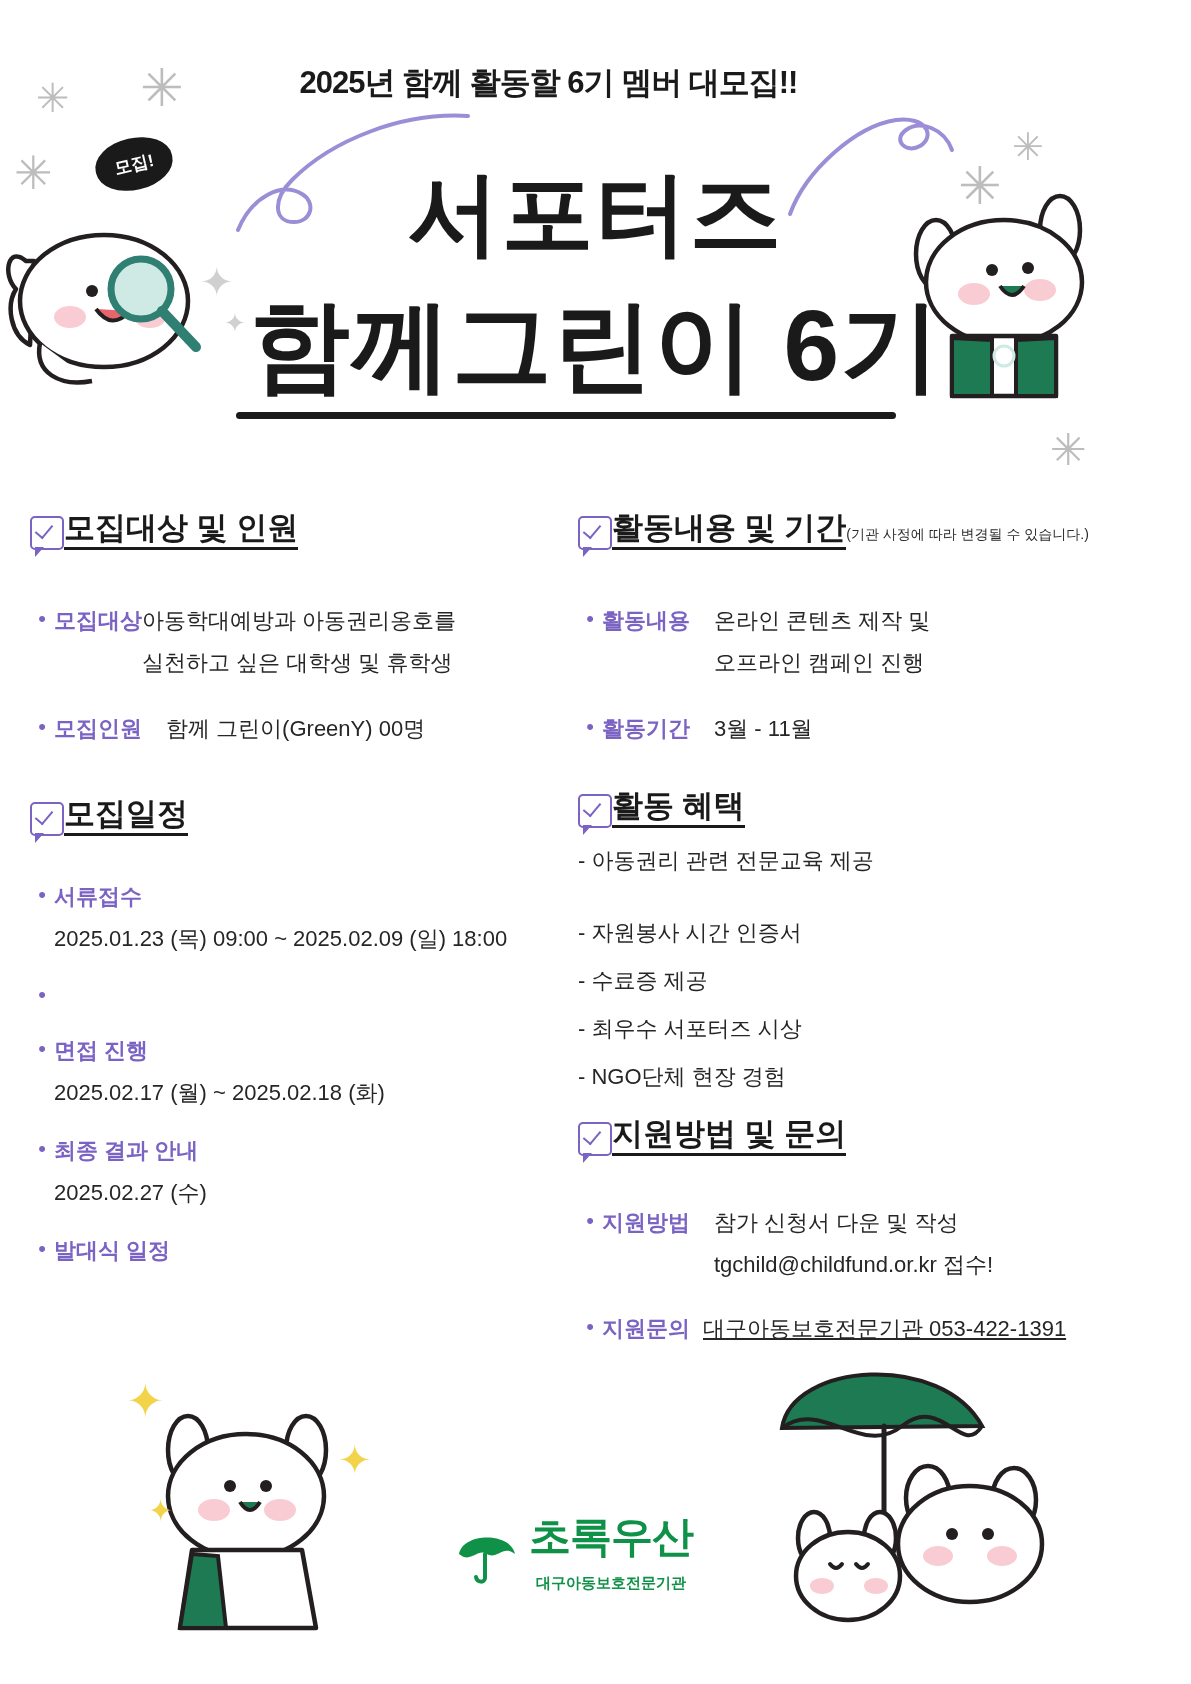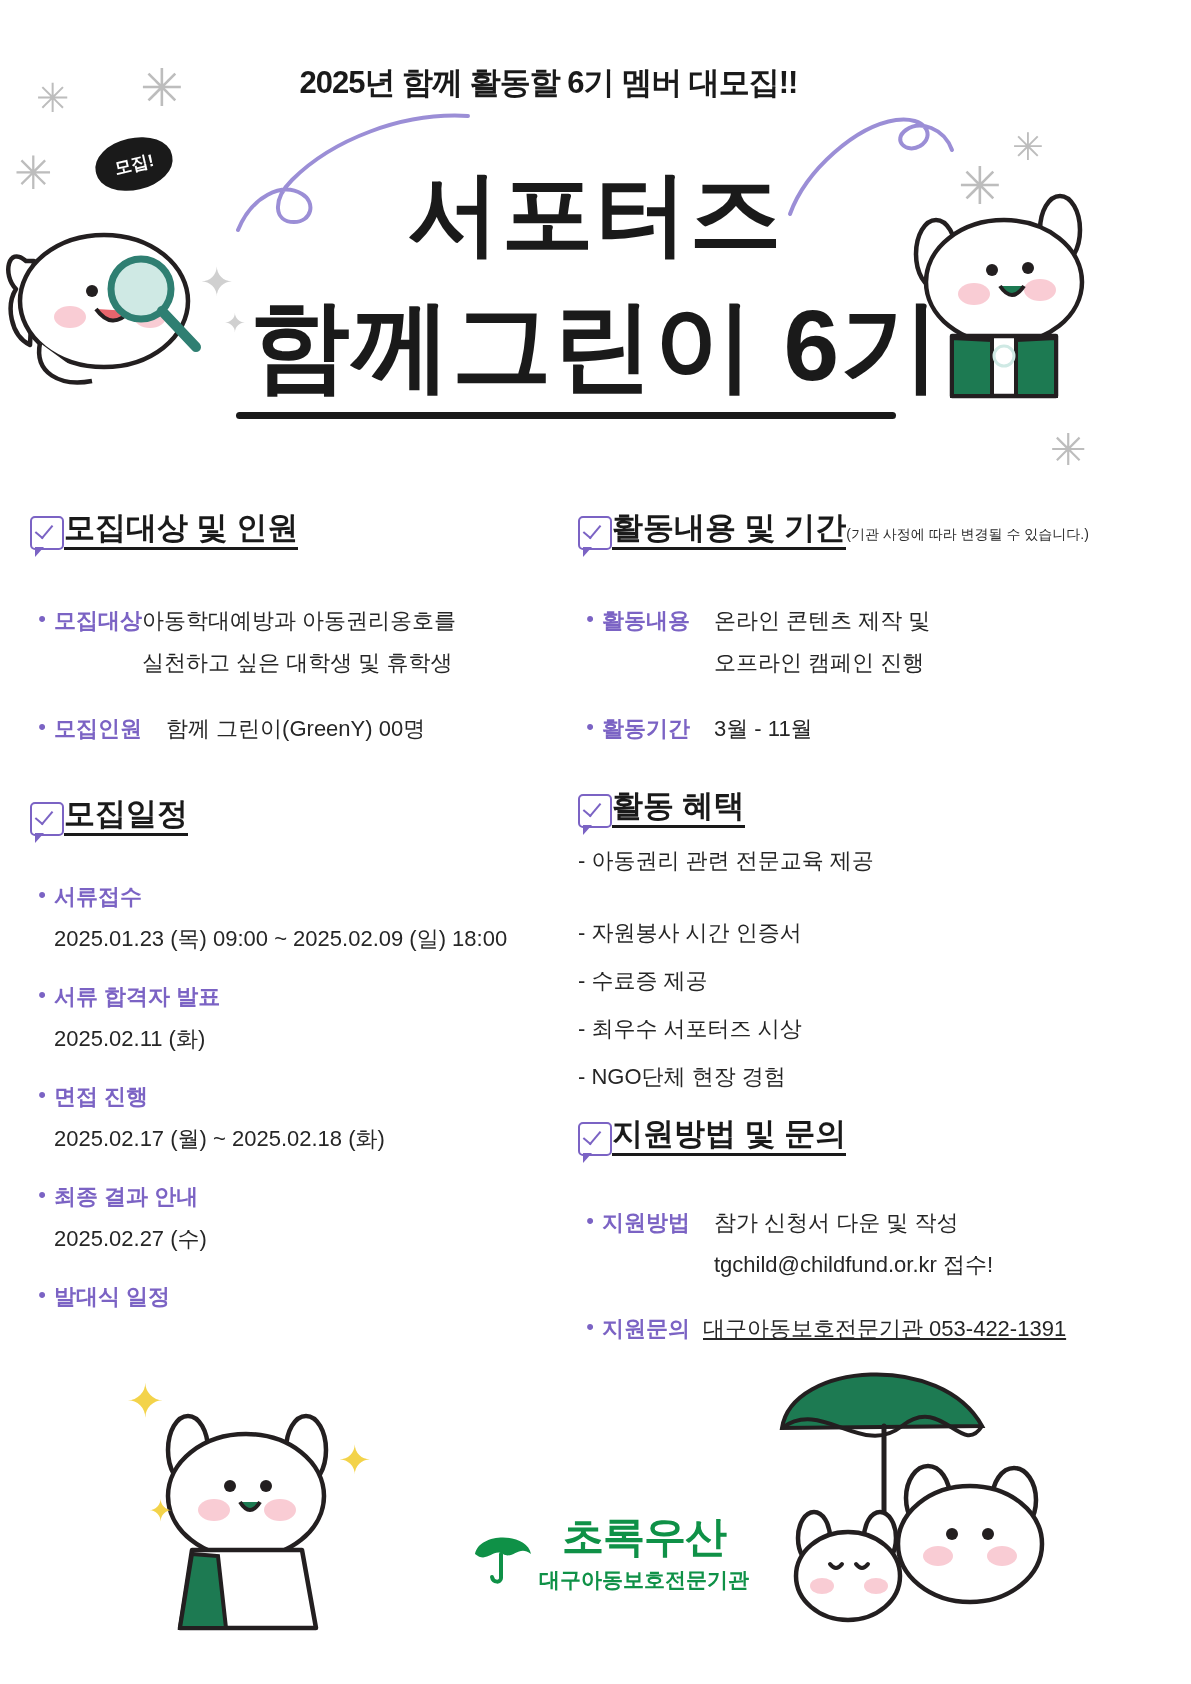--- a/index.html
+++ b/index.html
@@ -70,25 +70,25 @@
   .dot{color:#7b63c4;font-size:22px;line-height:26px;width:24px;flex:0 0 auto;text-align:center;}
   .lbl{color:#7b63c4;font-size:22px;font-weight:bold;flex:0 0 auto;}
   .val{font-size:22px;color:#262626;}
   .val .l2{display:block;margin-top:12px;}
   .stack{display:flex;flex-direction:column;}
   .benefit{font-size:22px;color:#262626;margin-top:18px;}
   .small-red{font-size:16px;color:#e8403a;}
 
   
   .logo{
-    position:absolute;left:471px;top:1516px;display:flex;align-items:center;gap:4px;
+    position:absolute;left:455px;top:1516px;display:flex;align-items:center;gap:10px;
   }
   .logo-txt{display:flex;flex-direction:column;align-items:center;}
   .logo-main{font-size:42px;font-weight:bold;color:#0f9147;letter-spacing:-1px;line-height:1;}
-  .logo-sub{font-size:21px;font-weight:bold;color:#0f9147;margin-top:8px;}
+  .logo-sub{font-size:15px;font-weight:bold;color:#0f9147;margin-top:16px;}
 </style>
 </head>
 <body>
 
 <div class="poster">
 
   <div class="spark" style="left:36px;top:78px;font-size:40px;">✳</div>
   <div class="spark" style="left:140px;top:62px;font-size:52px;">✳</div>
   <div class="spark" style="left:14px;top:150px;font-size:46px;">✳</div>
   <div class="spark" style="left:1012px;top:128px;font-size:38px;">✳</div>
@@ -199,24 +199,20 @@
     <div class="row" style="margin-top:46px;">
       <span class="dot">•</span>
       <span class="stack">
         <span class="lbl">서류접수</span>
         <span class="val" style="margin-top:12px;">2025.01.23 (목) 09:00 ~ 2025.02.09 (일) 18:00</span>
       </span>
     </div>
 
     <div class="row" style="margin-top:28px;">
       <span class="dot">•</span>
-      <span class="stack">
-        <span class="lbl">서류 합격자 발표</span>
-        <span class="val" style="margin-top:12px;">2025.02.11 (화)</span>
-      </span>
     </div>
 
     <div class="row" style="margin-top:28px;">
       <span class="dot">•</span>
       <span class="stack">
         <span class="lbl">면접 진행</span>
         <span class="val" style="margin-top:12px;">2025.02.17 (월) ~ 2025.02.18 (화)</span>
       </span>
     </div>
 

